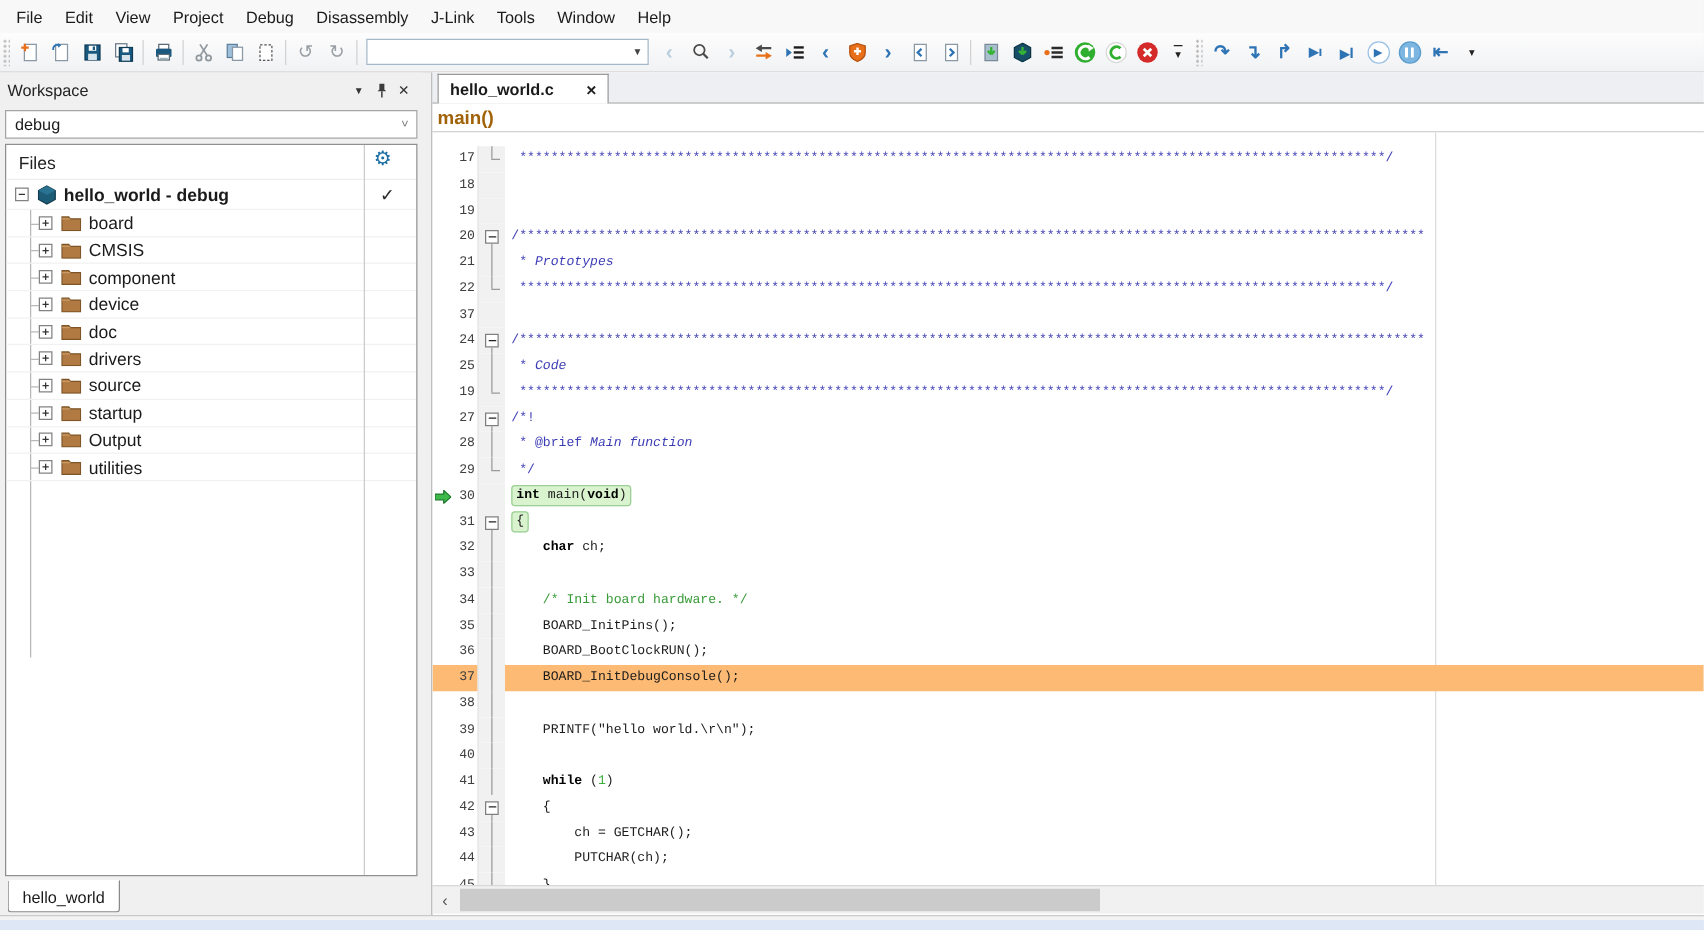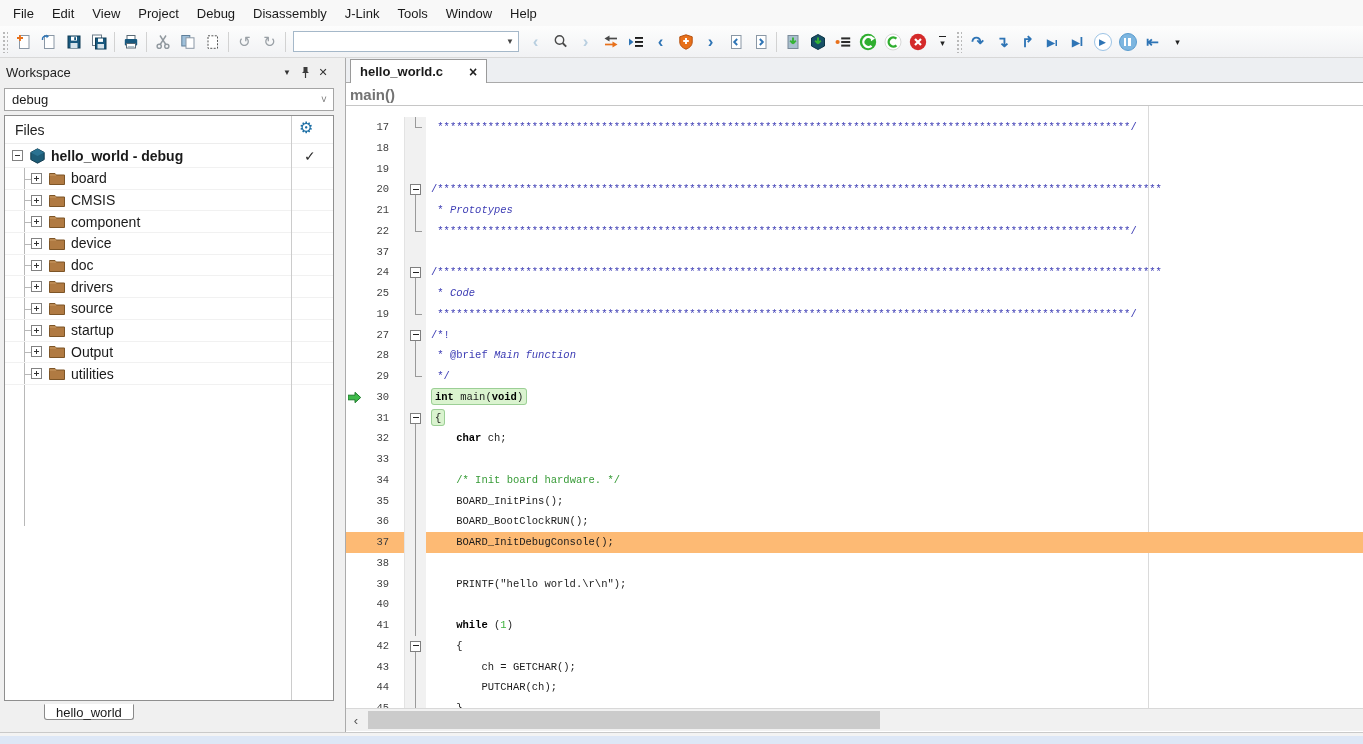--- a/index.html
+++ b/index.html
@@ -62,42 +62,42 @@
     flex:0 0 auto; }
   .exbox::before { content:""; position:absolute; left:2px; top:4px; width:5px; height:1px; background:#333; }
   .exbox.plus::after { content:""; position:absolute; left:4px; top:2px; width:1px; height:5px; background:#333; }
   .trow.root .exbox { margin-left:7px; }
   .trow.child { padding-left:26px; }
   .trow.child::before { content:""; position:absolute; left:19px; top:10.5px; width:8px; height:1px;
     background:#b8b8b8; }
   .guide-v { position:absolute; left:19px; top:24px; height:358px; width:1px; background:#b8b8b8; }
   .ticn { margin:0 6px 0 7px; flex:0 0 auto; display:flex; }
   .rcheck { position:absolute; left:299px; font-size:14px; color:#2b2b2b; font-weight:normal; }
-  .wsp-tab { position:absolute; left:6px; top:646px; height:16px; background:#fff;
+  .wsp-tab { position:absolute; left:6px; top:646px; height:26px; background:#fff;
     border:1px solid #8a8a8a; border-radius:0 0 3px 3px; border-top:1px solid #fff; display:flex;
-    align-items:center; padding:0 11px; font-size:13px;margin-left:38px; }
+    align-items:center; padding:0 11px; font-size:13px; }
   
   .editor { position:absolute; top:58px; left:345px; right:0; bottom:12px; background:#fff;
     border-left:1px solid #ababab; }
   .tabstrip { position:absolute; top:0; left:0; right:0; height:25px; background:#edeff2;
     border-bottom:1px solid #aaaaaa; display:flex; align-items:flex-end; }
   .etab { margin-left:4px; height:24px; background:#fff; border:1px solid #9a9a9a; border-bottom:none;
     display:flex; align-items:center; gap:26px; padding:0 9px; font-size:13px; font-weight:bold;
     position:relative; top:1px; }
   .etab .x { font-weight:bold; color:#222; font-size:14px; line-height:1; }
   .funcbar { position:absolute; top:25px; left:0; right:0; height:23px; background:#fff;
     border-bottom:1px solid #c6c6c6; display:flex; align-items:center; padding-left:4px;
-    font-size:15px; font-weight:bold; color:#737373; }
+    font-size:15px; font-weight:bold; color:#a16207; }
   .codearea { position:absolute; top:48px; left:0; right:0; height:602px; background:#fff;
     overflow:hidden; font-family:"Liberation Mono", monospace; font-size:10.5px; }
   .marginline { position:absolute; left:802px; top:0; bottom:0; width:1px; background:#dadada; }
   .codelines { position:absolute; top:11px; left:0; right:0; }
   .code-row { height:20.75px; line-height:20.75px; display:flex; position:relative; white-space:pre; }
   .code-row.cur { background:#fdba74; }
-  .ln { width:58px; text-align:right; padding-right:15px; color:#3f3f3f; flex:0 0 auto; }
+  .ln { width:36px; text-align:right; padding-right:2px; color:#3f3f3f; flex:0 0 auto; }
   .fold { width:22px; flex:0 0 auto; position:relative; background:#f1f1f1;
     border-left:1px solid #e3e3e3; font-style:normal; }
   .fold.f-line::before { content:""; position:absolute; left:10px; top:0; bottom:0; width:1px; background:#9a9a9a; }
   .fold.f-end::before { content:""; position:absolute; left:10px; top:0; height:10px; width:1px; background:#9a9a9a; }
   .fold.f-end::after { content:""; position:absolute; left:10px; top:10px; width:7px; height:1px; background:#9a9a9a; }
   .fold.f-open::before { content:""; position:absolute; left:5px; top:5px; width:9px; height:9px;
     border:1px solid #7f7f7f; background:#fff; }
   .fold.f-open::after { content:""; position:absolute; left:7.5px; top:9.5px; width:6px; height:1px; background:#222; }
   .fold .stem { position:absolute; left:10px; top:16px; bottom:0; width:1px; background:#9a9a9a; }
   .txt { padding-left:5px; }

